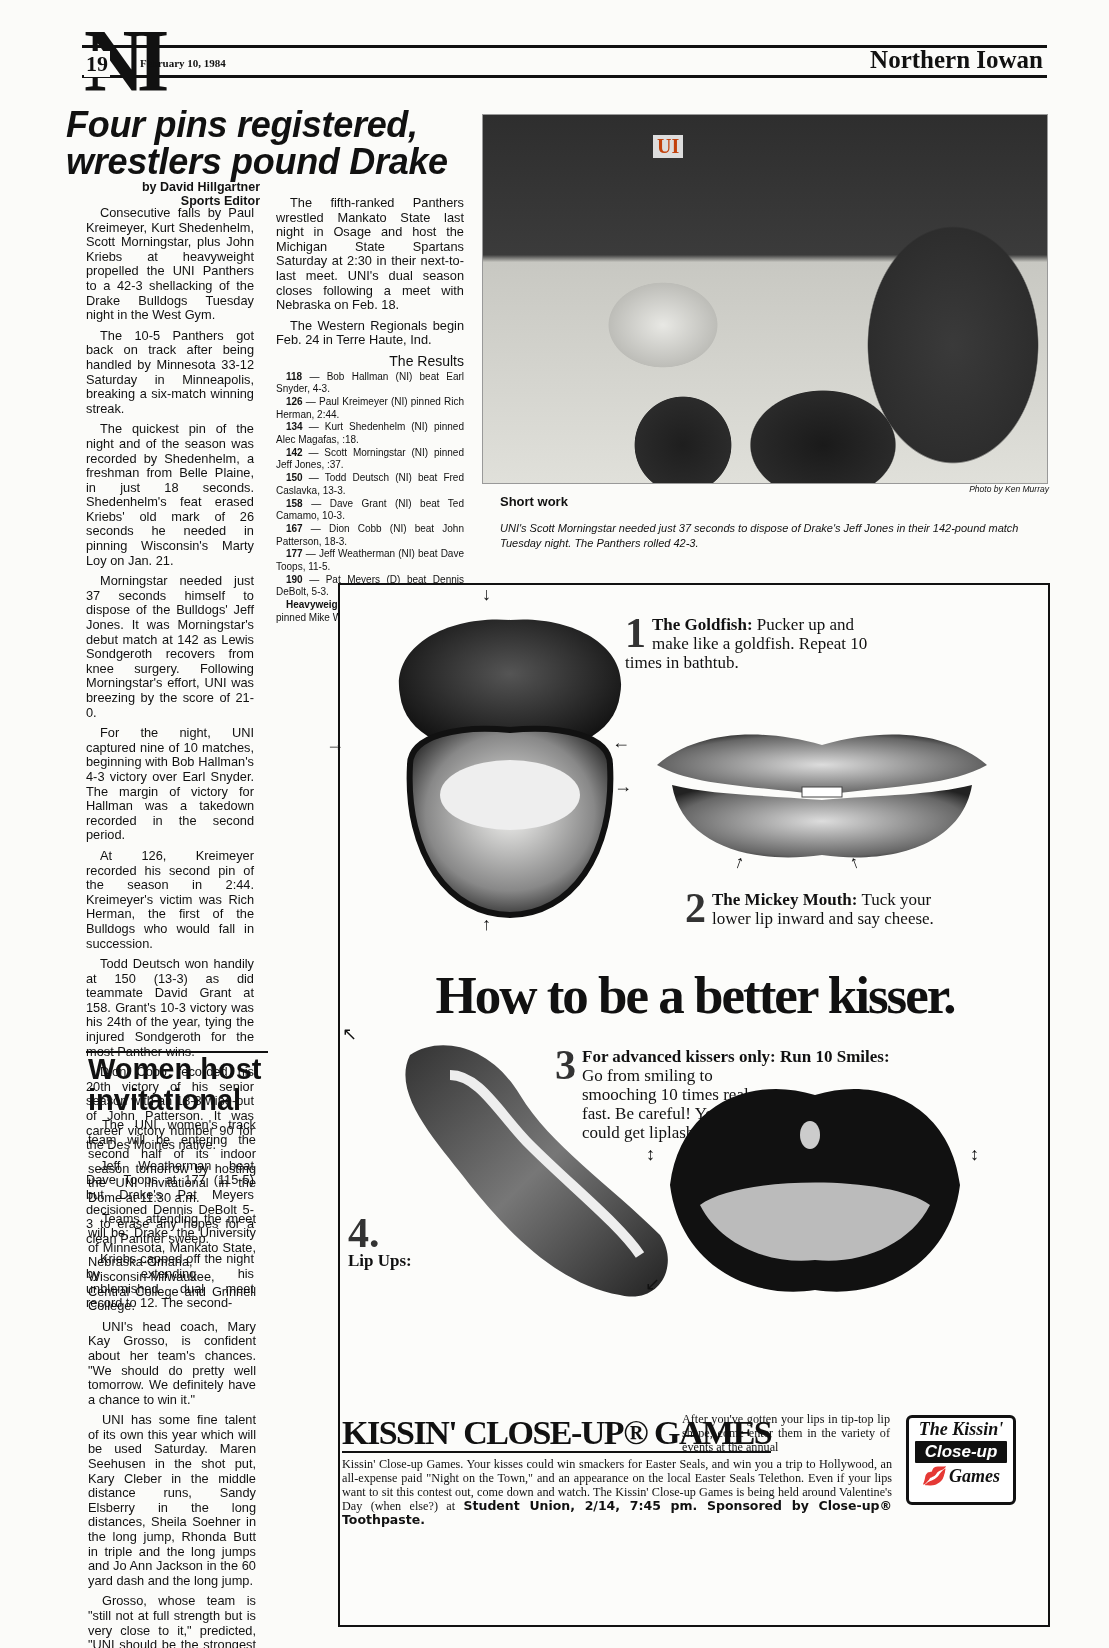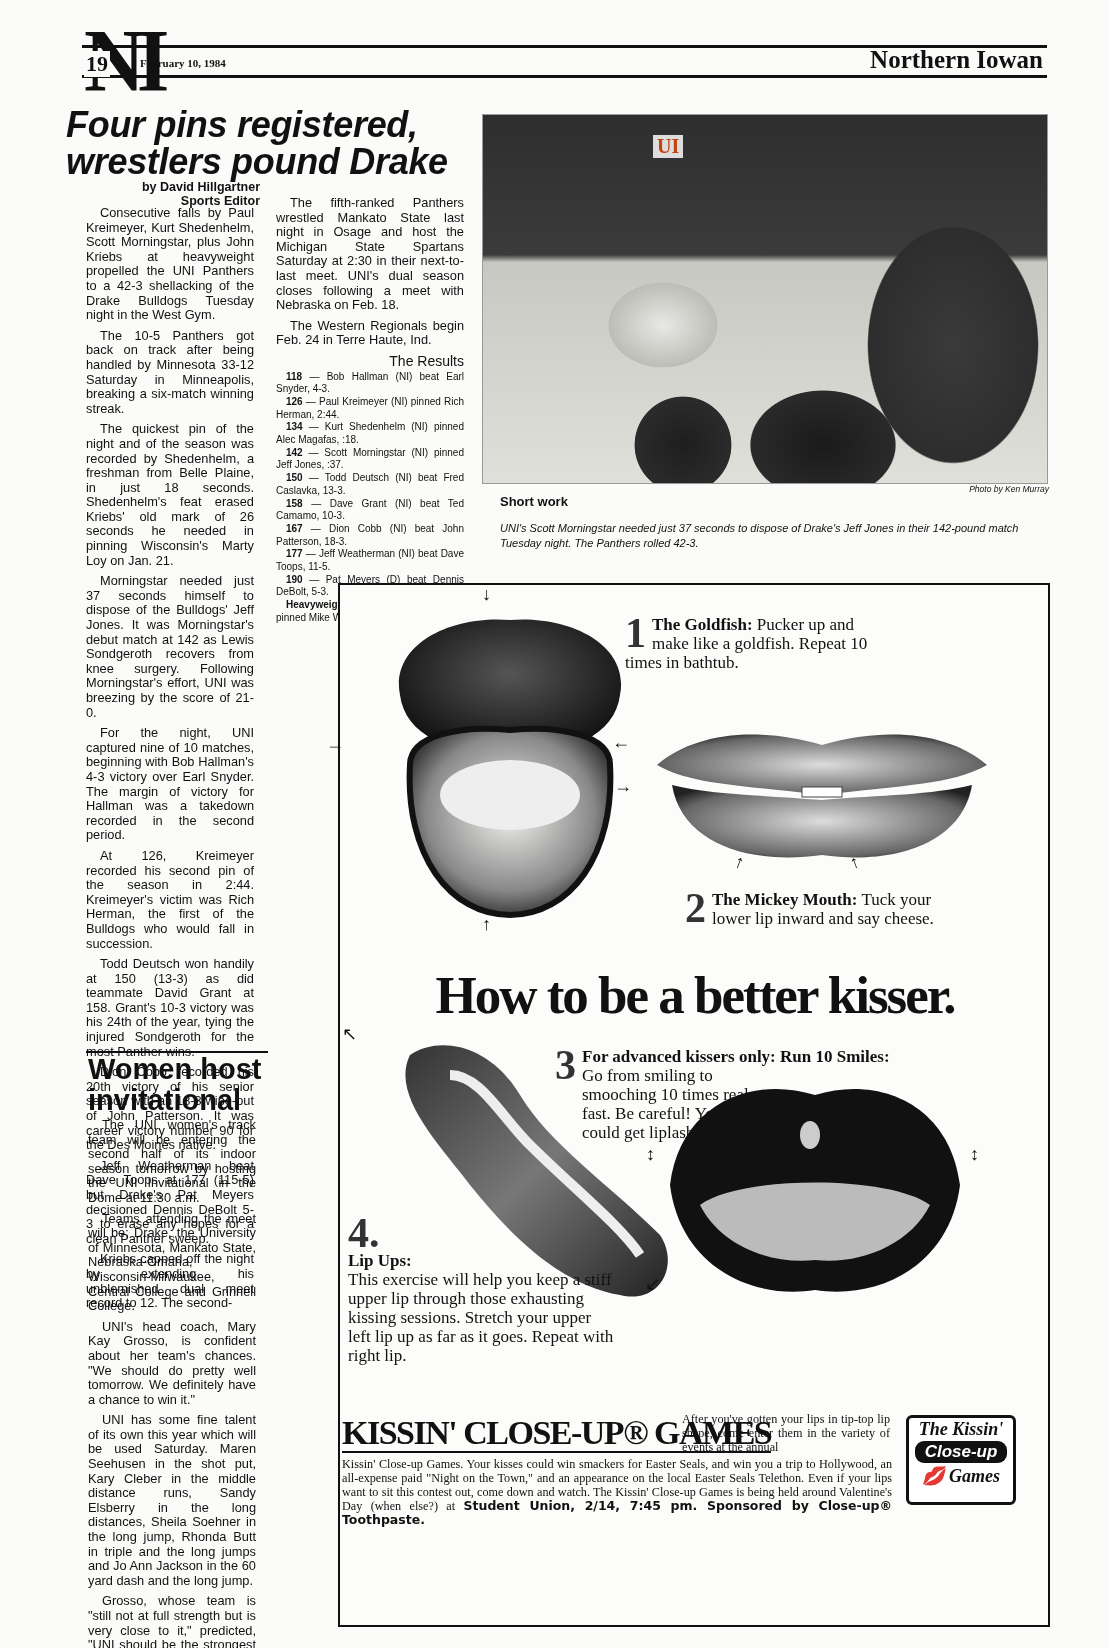--- a/index.html
+++ b/index.html
@@ -39,21 +39,21 @@
   .step-text{position:absolute;font-family:"Liberation Serif",serif;font-size:17px;line-height:19px;}
   .step-text b{font-weight:bold;}
   .lips{position:absolute;}
   .arrow{position:absolute;font-size:18px;line-height:18px;color:#111;}
   .games-head{position:absolute;left:2px;top:830px;font-family:"Liberation Serif",serif;font-weight:bold;font-size:34px;letter-spacing:-1.5px;border-bottom:2px solid #111;line-height:36px;}
   .games-side{position:absolute;left:342px;top:827px;width:208px;font-family:"Liberation Serif",serif;font-size:12.2px;line-height:14px;text-align:justify;}
   .games-body{position:absolute;left:2px;top:872px;width:550px;font-family:"Liberation Serif",serif;font-size:12.2px;line-height:14px;text-align:justify;}
   .games-body .em{font-family:"DejaVu Sans",sans-serif;font-weight:bold;font-size:12.5px;}
   .logo-box{position:absolute;left:566px;top:830px;width:104px;height:84px;border:3px solid #111;border-radius:6px;background:#fff;text-align:center;}
   .logo-box .l1{font-family:"Liberation Serif",serif;font-style:italic;font-weight:bold;font-size:18px;line-height:22px;}
-  .logo-box .l2{display:block;margin:1px 6px;background:#111;color:#fff;font-style:italic;font-weight:bold;font-size:17px;line-height:22px;border-radius:9px;}
+  .logo-box .l2{display:block;margin:1px 6px;background:#111;color:#fff;font-style:italic;font-weight:bold;font-size:17px;line-height:22px;border-radius:1px;}
   .logo-box .l3{font-family:"Liberation Serif",serif;font-style:italic;font-weight:bold;font-size:18px;line-height:24px;}
   .inner-ad{position:absolute;left:0;top:0;width:708px;height:1040px;}
 </style>
 </head>
 <body>
 
 <div class="rule" style="top:45px;"></div>
 <div class="rule" style="top:75px;"></div>
 <div class="ni-logo">NI</div>
 <div class="pageno">19</div>
@@ -192,21 +192,20 @@
       <path d="M10 110 C20 30 90 0 155 20 C220 0 290 30 300 110 C290 190 220 225 155 215 C90 225 20 190 10 110Z" fill="#111"></path>
       <path d="M40 130 C80 100 230 100 270 130 C250 170 200 190 155 185 C110 190 60 170 40 130Z" fill="#bbb"></path>
       <ellipse cx="150" cy="60" rx="10" ry="14" fill="#ccc"></ellipse>
     </svg>
     <div class="arrow" style="left:306px;top:560px;">↕</div>
     <div class="arrow" style="left:630px;top:560px;">↕</div>
 
     <div class="step-text" style="left:8px;top:630px;width:270px;">
       <div class="step-num"><span>4</span>.</div>
       <b style="display:block;">Lip Ups:</b>
-      <span>This exercise will help you keep a stiff upper lip through those exhausting kissing sessions. Stretch your upper left lip up as far as it goes. Repeat with right lip.</span>
     </div>
 
     <div class="games-head">KISSIN' CLOSE-UP® GAMES</div>
     <div class="games-side">After you've gotten your lips in tip-top lip shape, come enter them in the variety of events at the annual</div>
     <div class="games-body">
       <span>Kissin' Close-up Games. Your kisses could win smackers for Easter Seals, and win you a trip to Hollywood, an all-expense paid "Night on the Town," and an appearance on the local Easter Seals Telethon. Even if your lips want to sit this contest out, come down and watch. The Kissin' Close-up Games is being held around Valentine's Day (when else?) at</span>
       <span class="em">Student Union, 2/14, 7:45 pm. Sponsored by Close-up® Toothpaste.</span>
     </div>
 
     <div class="logo-box">

